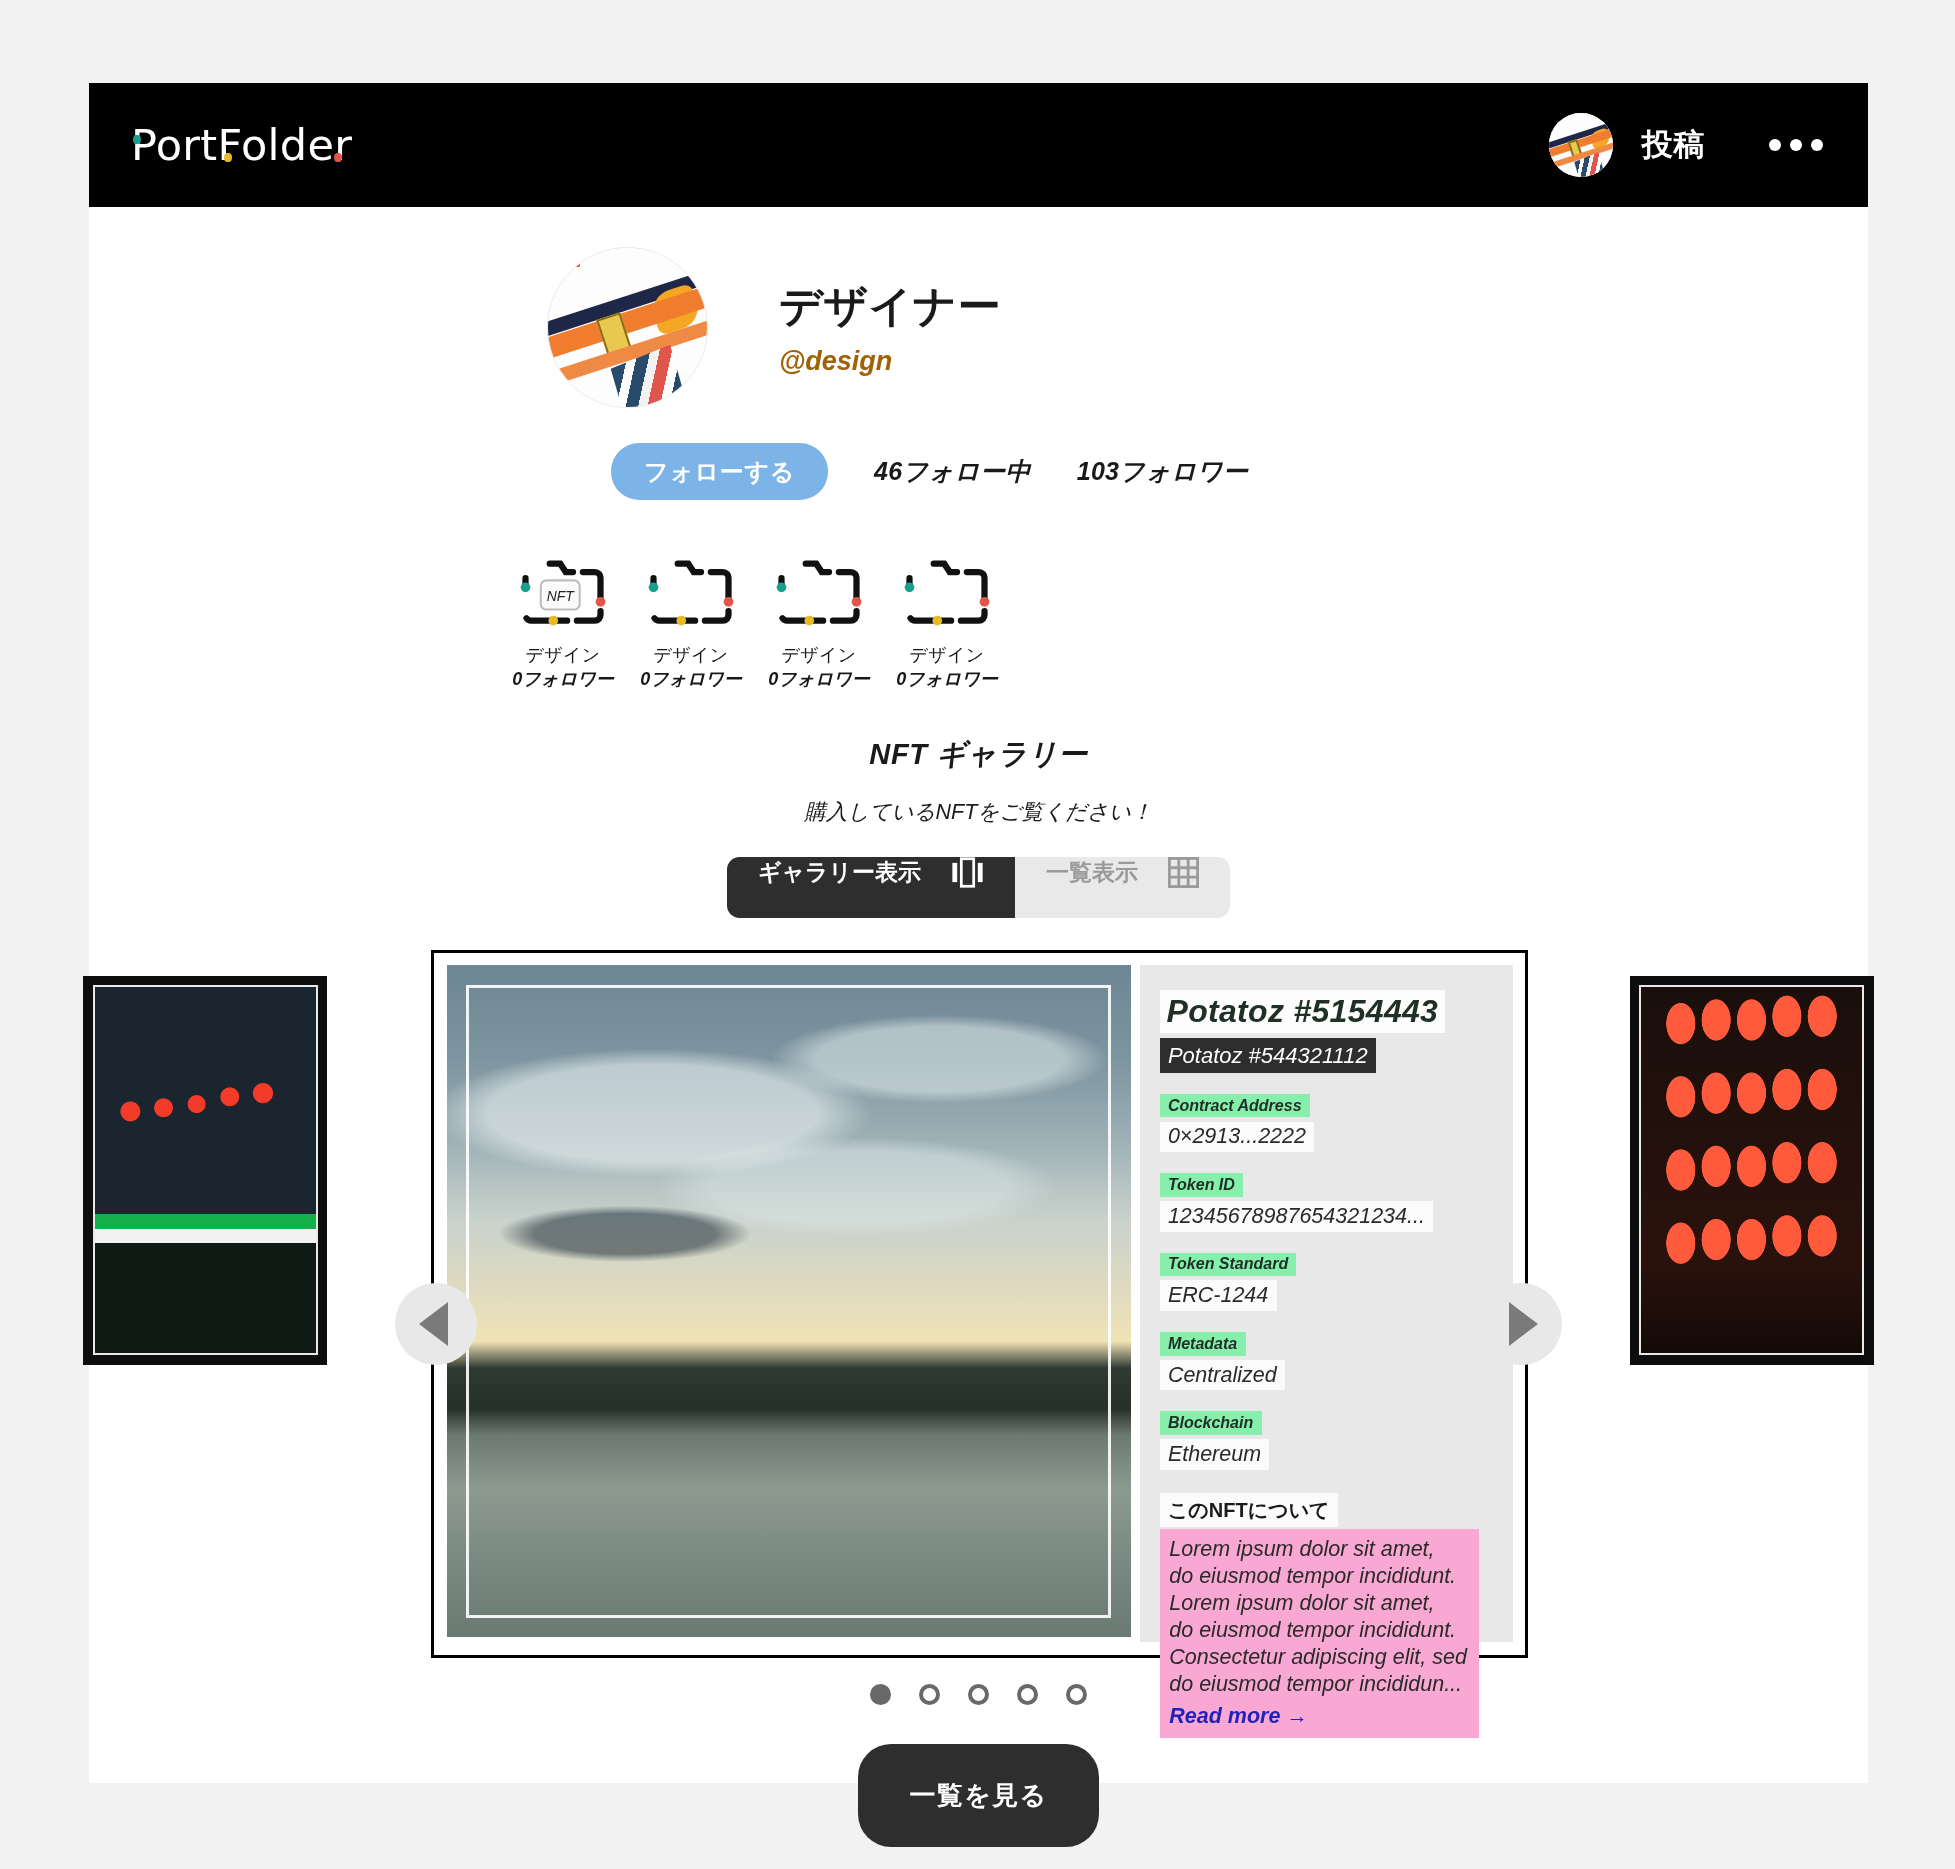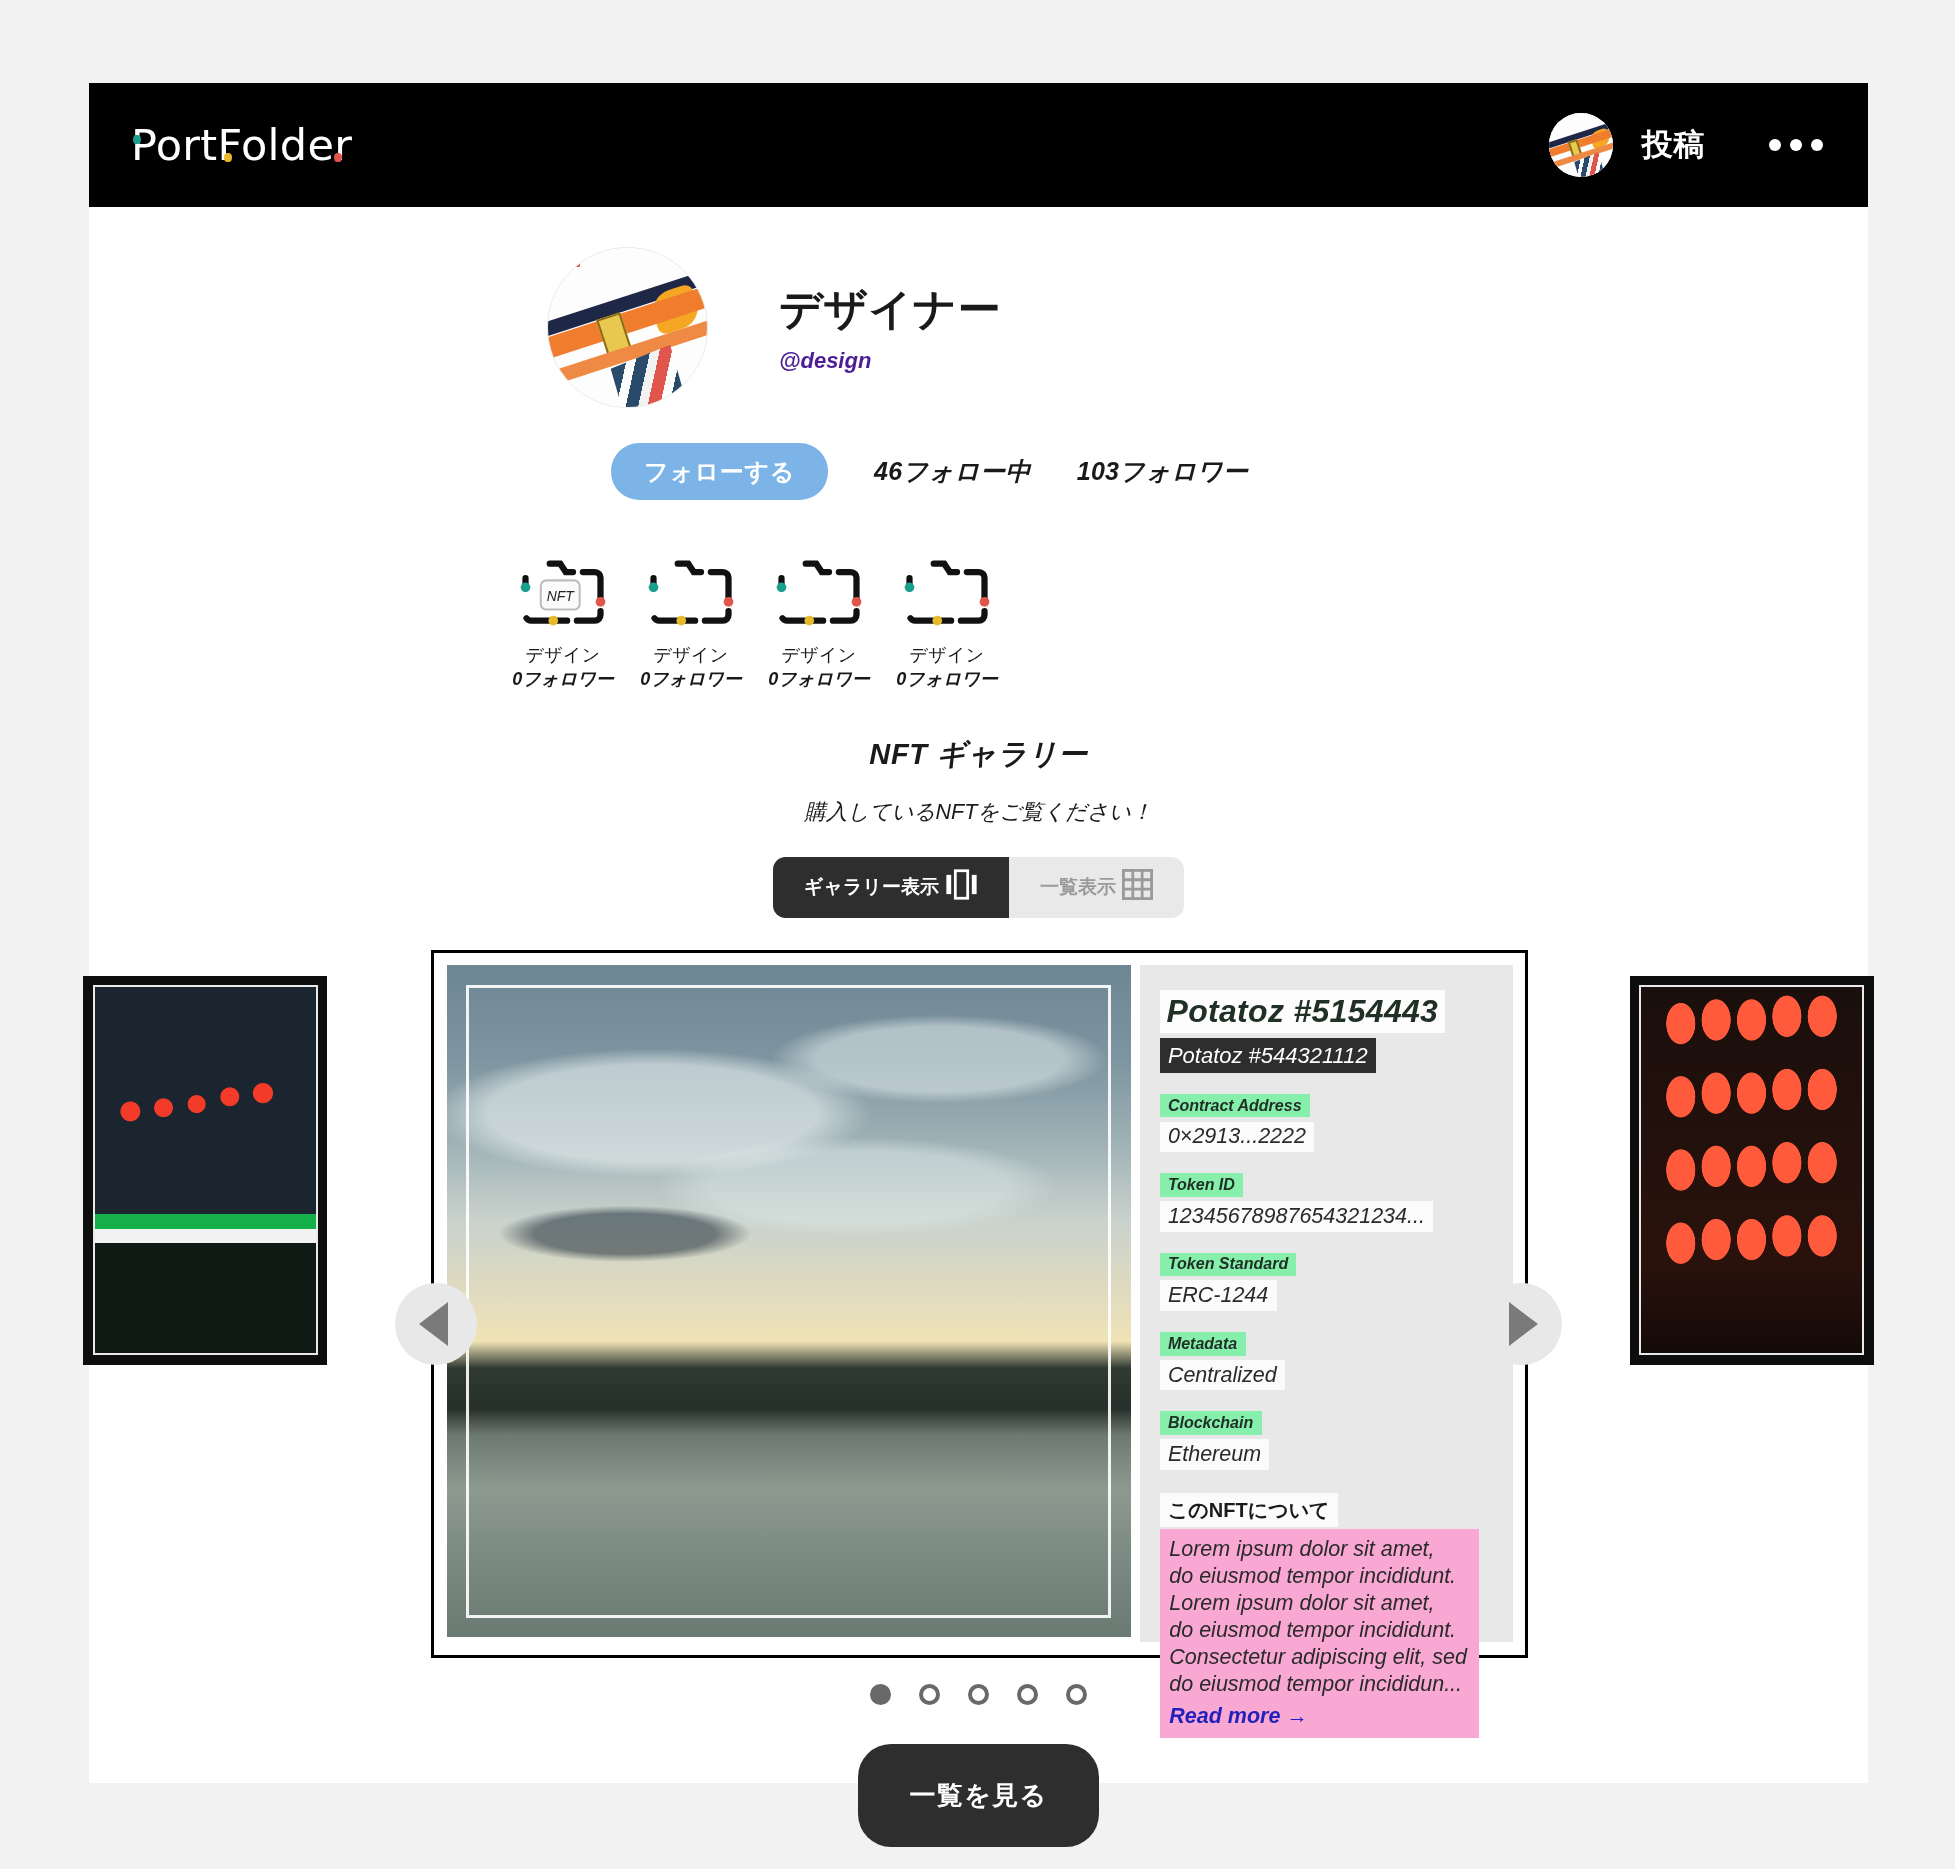--- a/index.html
+++ b/index.html
@@ -62,21 +62,21 @@
     display: flex; align-items: center;
     padding-left: 458px;
   }
   .avatar-lg {
     width: 161px; height: 161px; border-radius: 50%;
     overflow: hidden; flex: none; background:#fff;
     border: 0.7px solid #e8e8e8;
   }
   .names { margin-left: 71px; }
   .dispname { font-size: 43px; font-weight: 700; color: #1a1a1a; letter-spacing: 0.7px;}
-  .handle { font-size: 22px; font-weight: 700; font-style: italic; color: #4c1d95; margin-top: 9.7px; }
+  .handle { font-size: 27px; font-weight: 700; font-style: italic; color: #a16207; margin-top: 9.7px; }
 
   .stats-row {
     display: flex; align-items: center;
     margin-top: 35px; padding-left: 522px;
   }
   .follow-btn {
     background: #7cb4e8; color: #ffffff;
     font-size: 24px; font-weight: 700;
     border: none; border-radius: 28px;
     padding: 12.5px 33px; cursor: pointer;
@@ -111,22 +111,22 @@
     font-size: 21.5px; color: #1a1a1a; font-style: italic;
   }
 
   
   .toggle-wrap { display: flex; justify-content: center; margin-top: 31px; }
   .toggle {
     display: flex; border-radius: 12.5px; overflow: hidden;
     height: 61px;
   }
   .seg {
-    display: flex; align-items: center; gap: 6px;
-    padding: 0 31px; font-size: 19px; font-weight: 700; cursor: pointer;
+    display: flex; align-items: flex-start; gap: 30px;
+    padding: 0 31px; font-size: 23px; font-weight: 700; cursor: pointer;
   }
   .seg.active { background: #2e2e2e; color: #ffffff; }
   .seg.inactive { background: #e9e9e9; color: #9a9a9a; }
 
   
   .carousel { position: relative; margin-top: 32px; height: 722px; }
   .side-img {
     position: absolute; top: 26px;
     width: 244px; height: 389px;
     background: #0d0d0d; padding: 9.7px;

